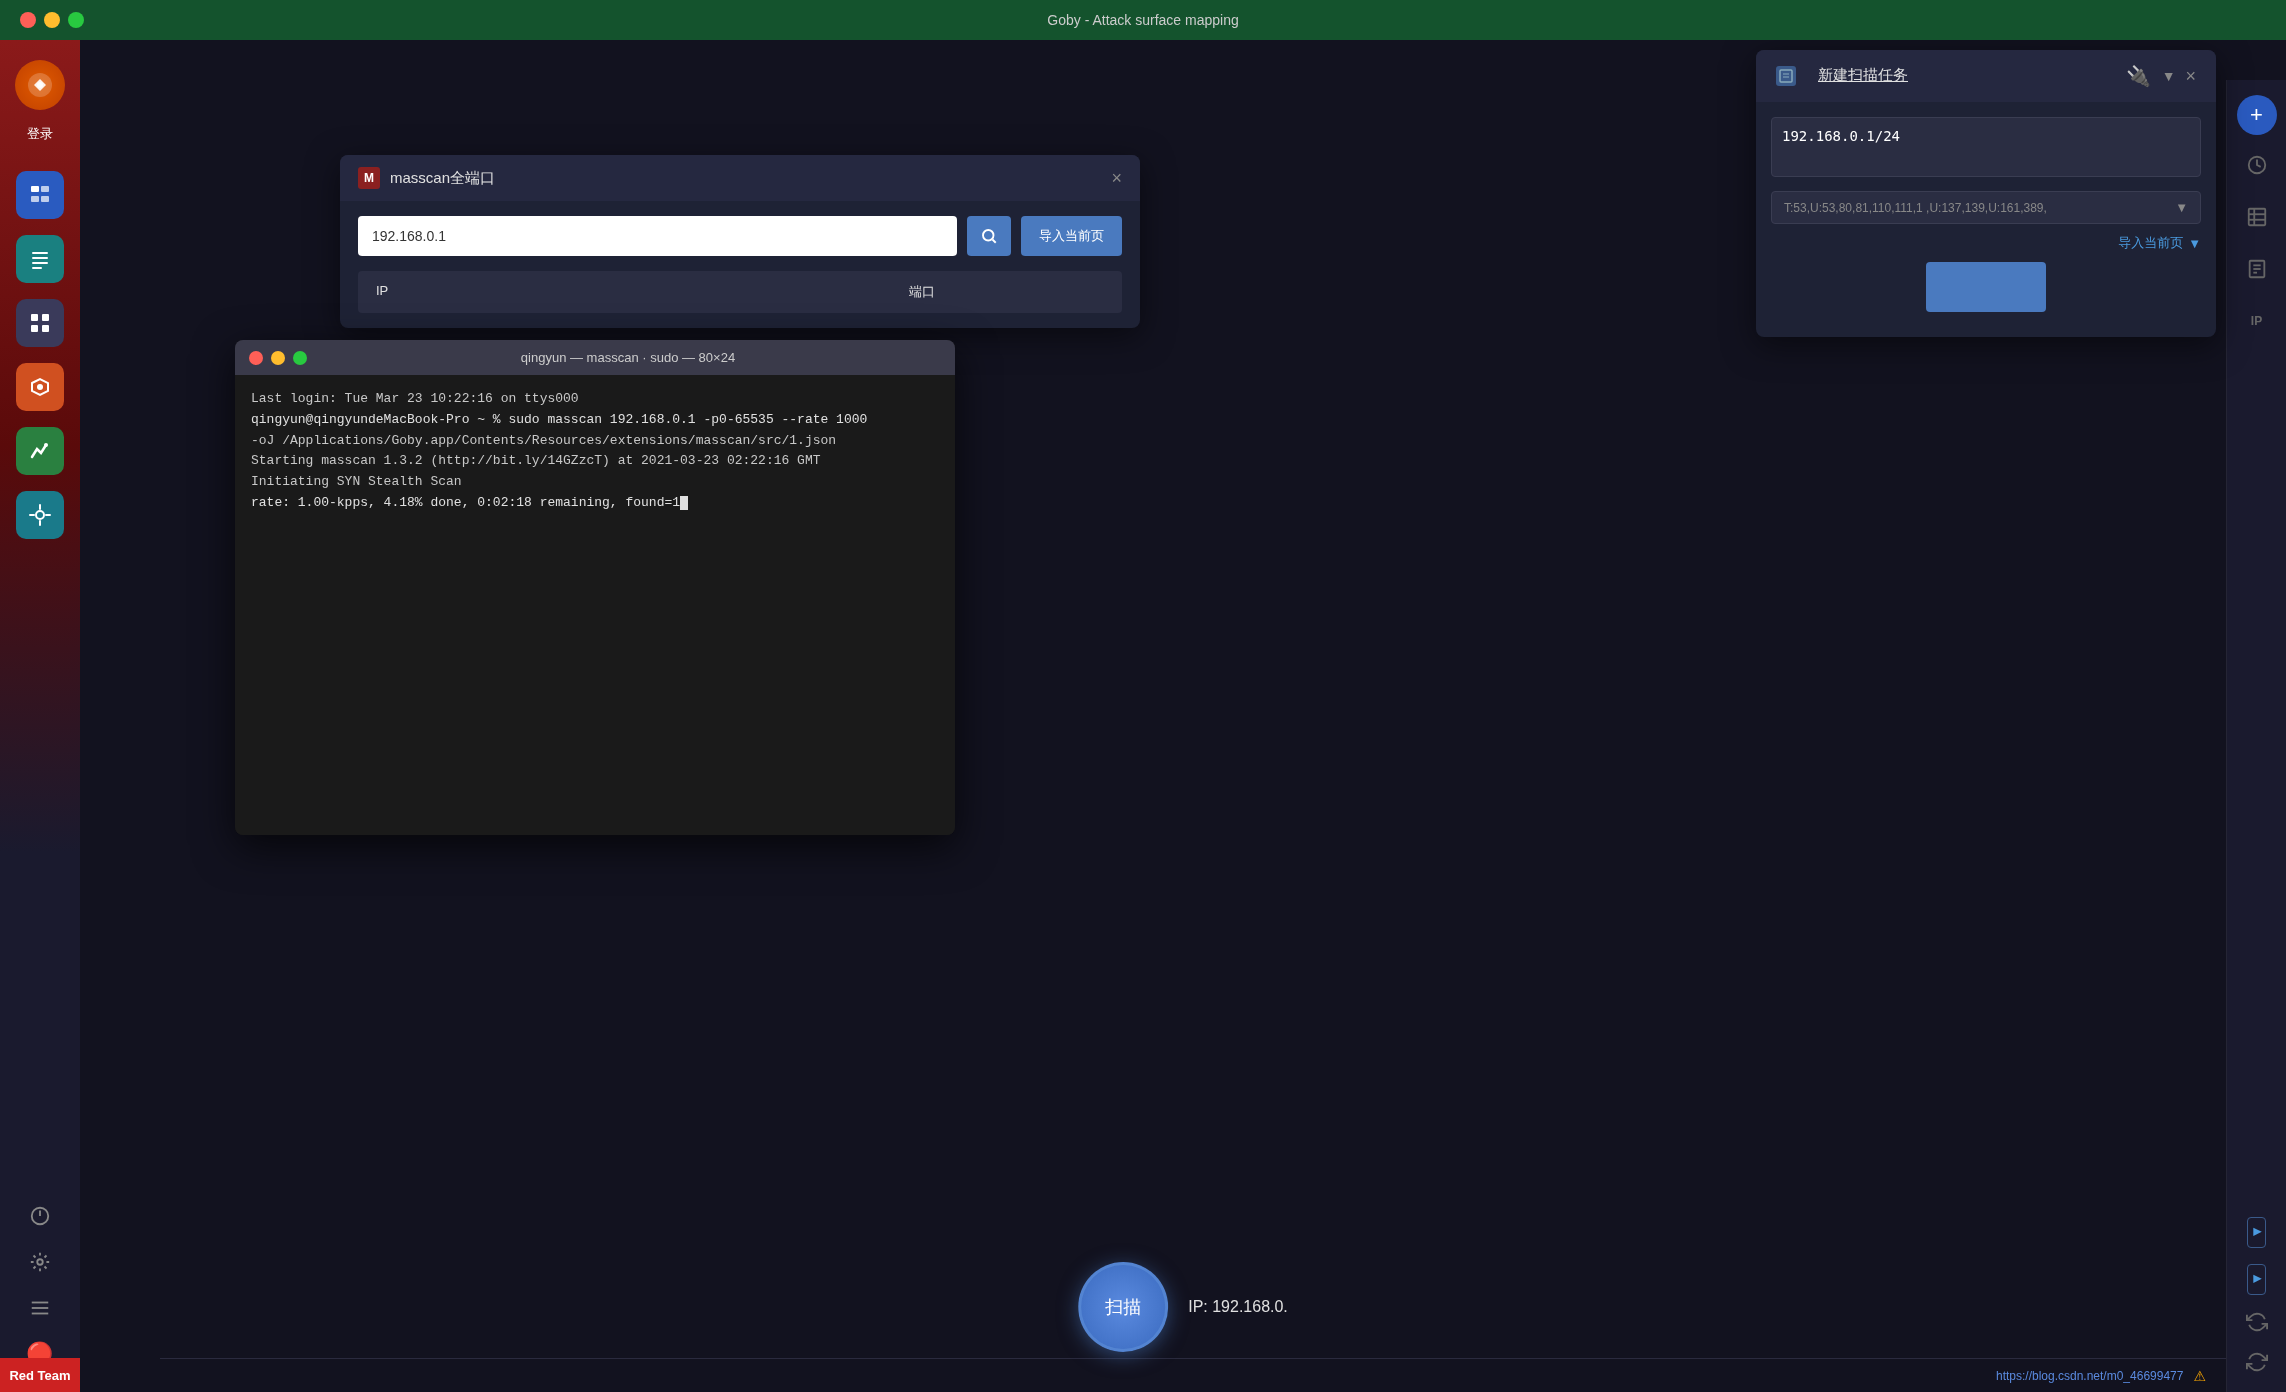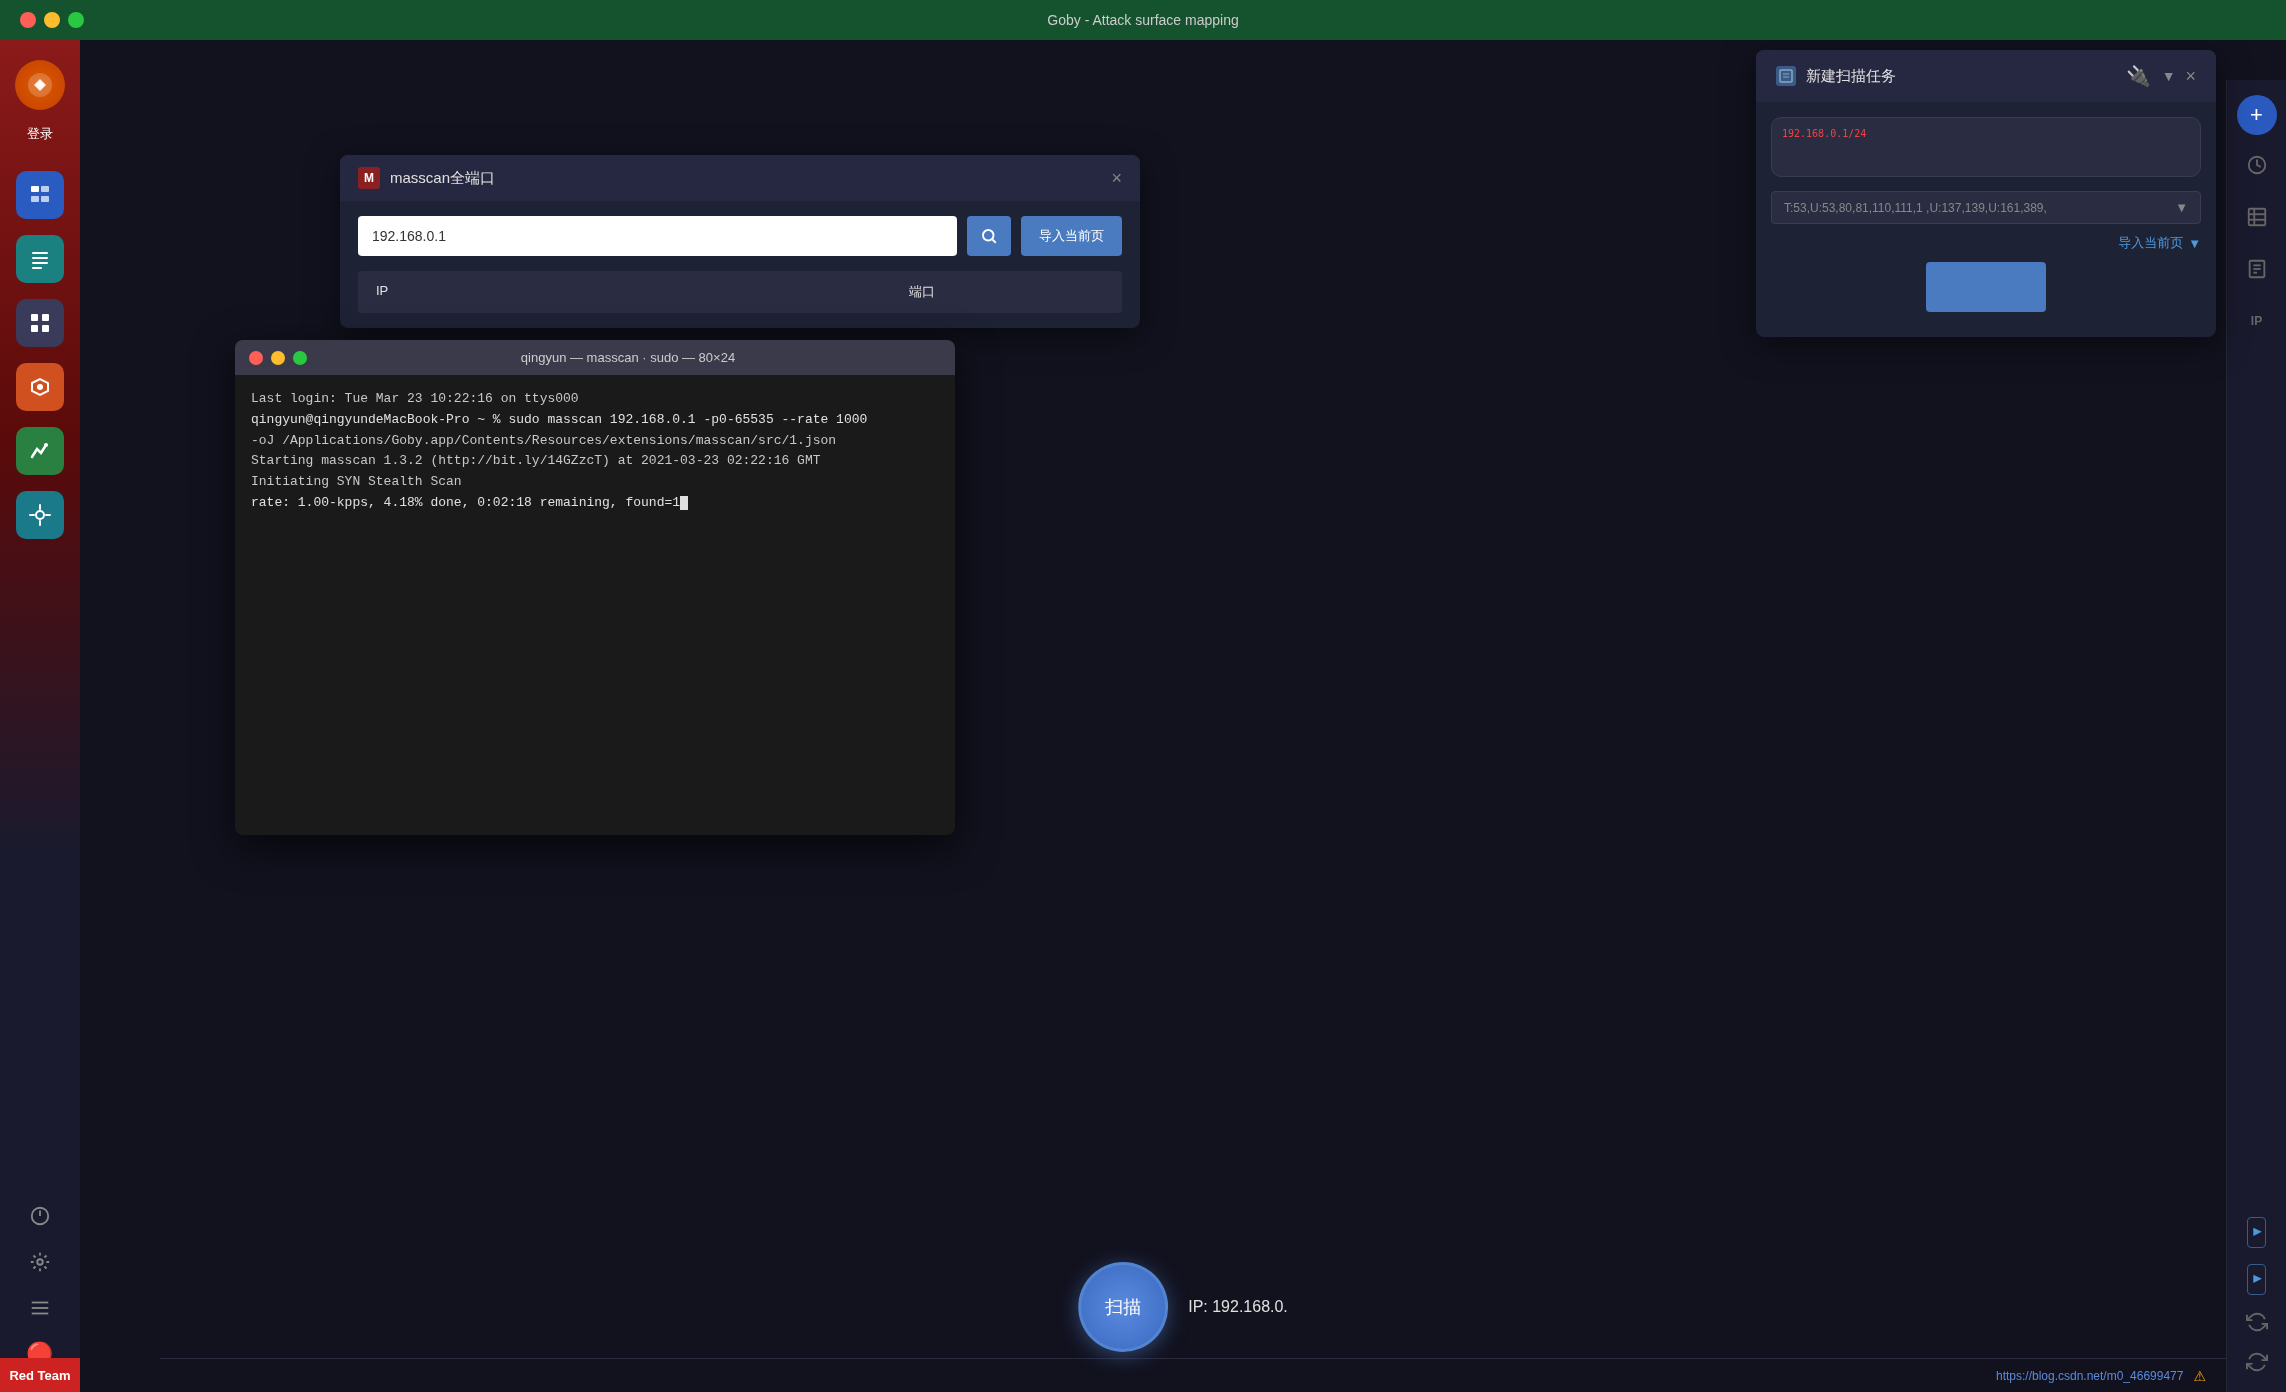--- a/index.html
+++ b/index.html
@@ -163,22 +163,23 @@
       background: #252840;
       padding: 14px 20px;
       display: flex;
       align-items: center;
       justify-content: space-between;
     }
     .scan-task-title {
       color: #e0e0e0;
       font-size: 15px;
       display: flex;
-      align-items: center;
-      gap: 10px;
+      align-items: flex-start;
+      gap: 22px;
+      text-decoration: underline;
     }
     .scan-task-title-icon {
       width: 20px;
       height: 20px;
       background: #3a5a8a;
       border-radius: 3px;
       display: flex;
       align-items: center;
       justify-content: center;
     }
@@ -192,24 +193,24 @@
       cursor: pointer;
       font-size: 18px;
     }
     .scan-task-body {
       padding: 15px;
     }
     .scan-ip-input {
       width: 100%;
       background: #2a2d42;
       border: 1px solid #3a3d52;
-      border-radius: 10px;
+      border-radius: 4px;
       padding: 10px;
-      color: #ef4444;
-      font-size: 10px;
+      color: #ffffff;
+      font-size: 14px;
       min-height: 60px;
       margin-bottom: 10px;
       resize: none;
     }
     .scan-row {
       display: flex;
       gap: 10px;
       align-items: center;
       margin-bottom: 10px;
     }

